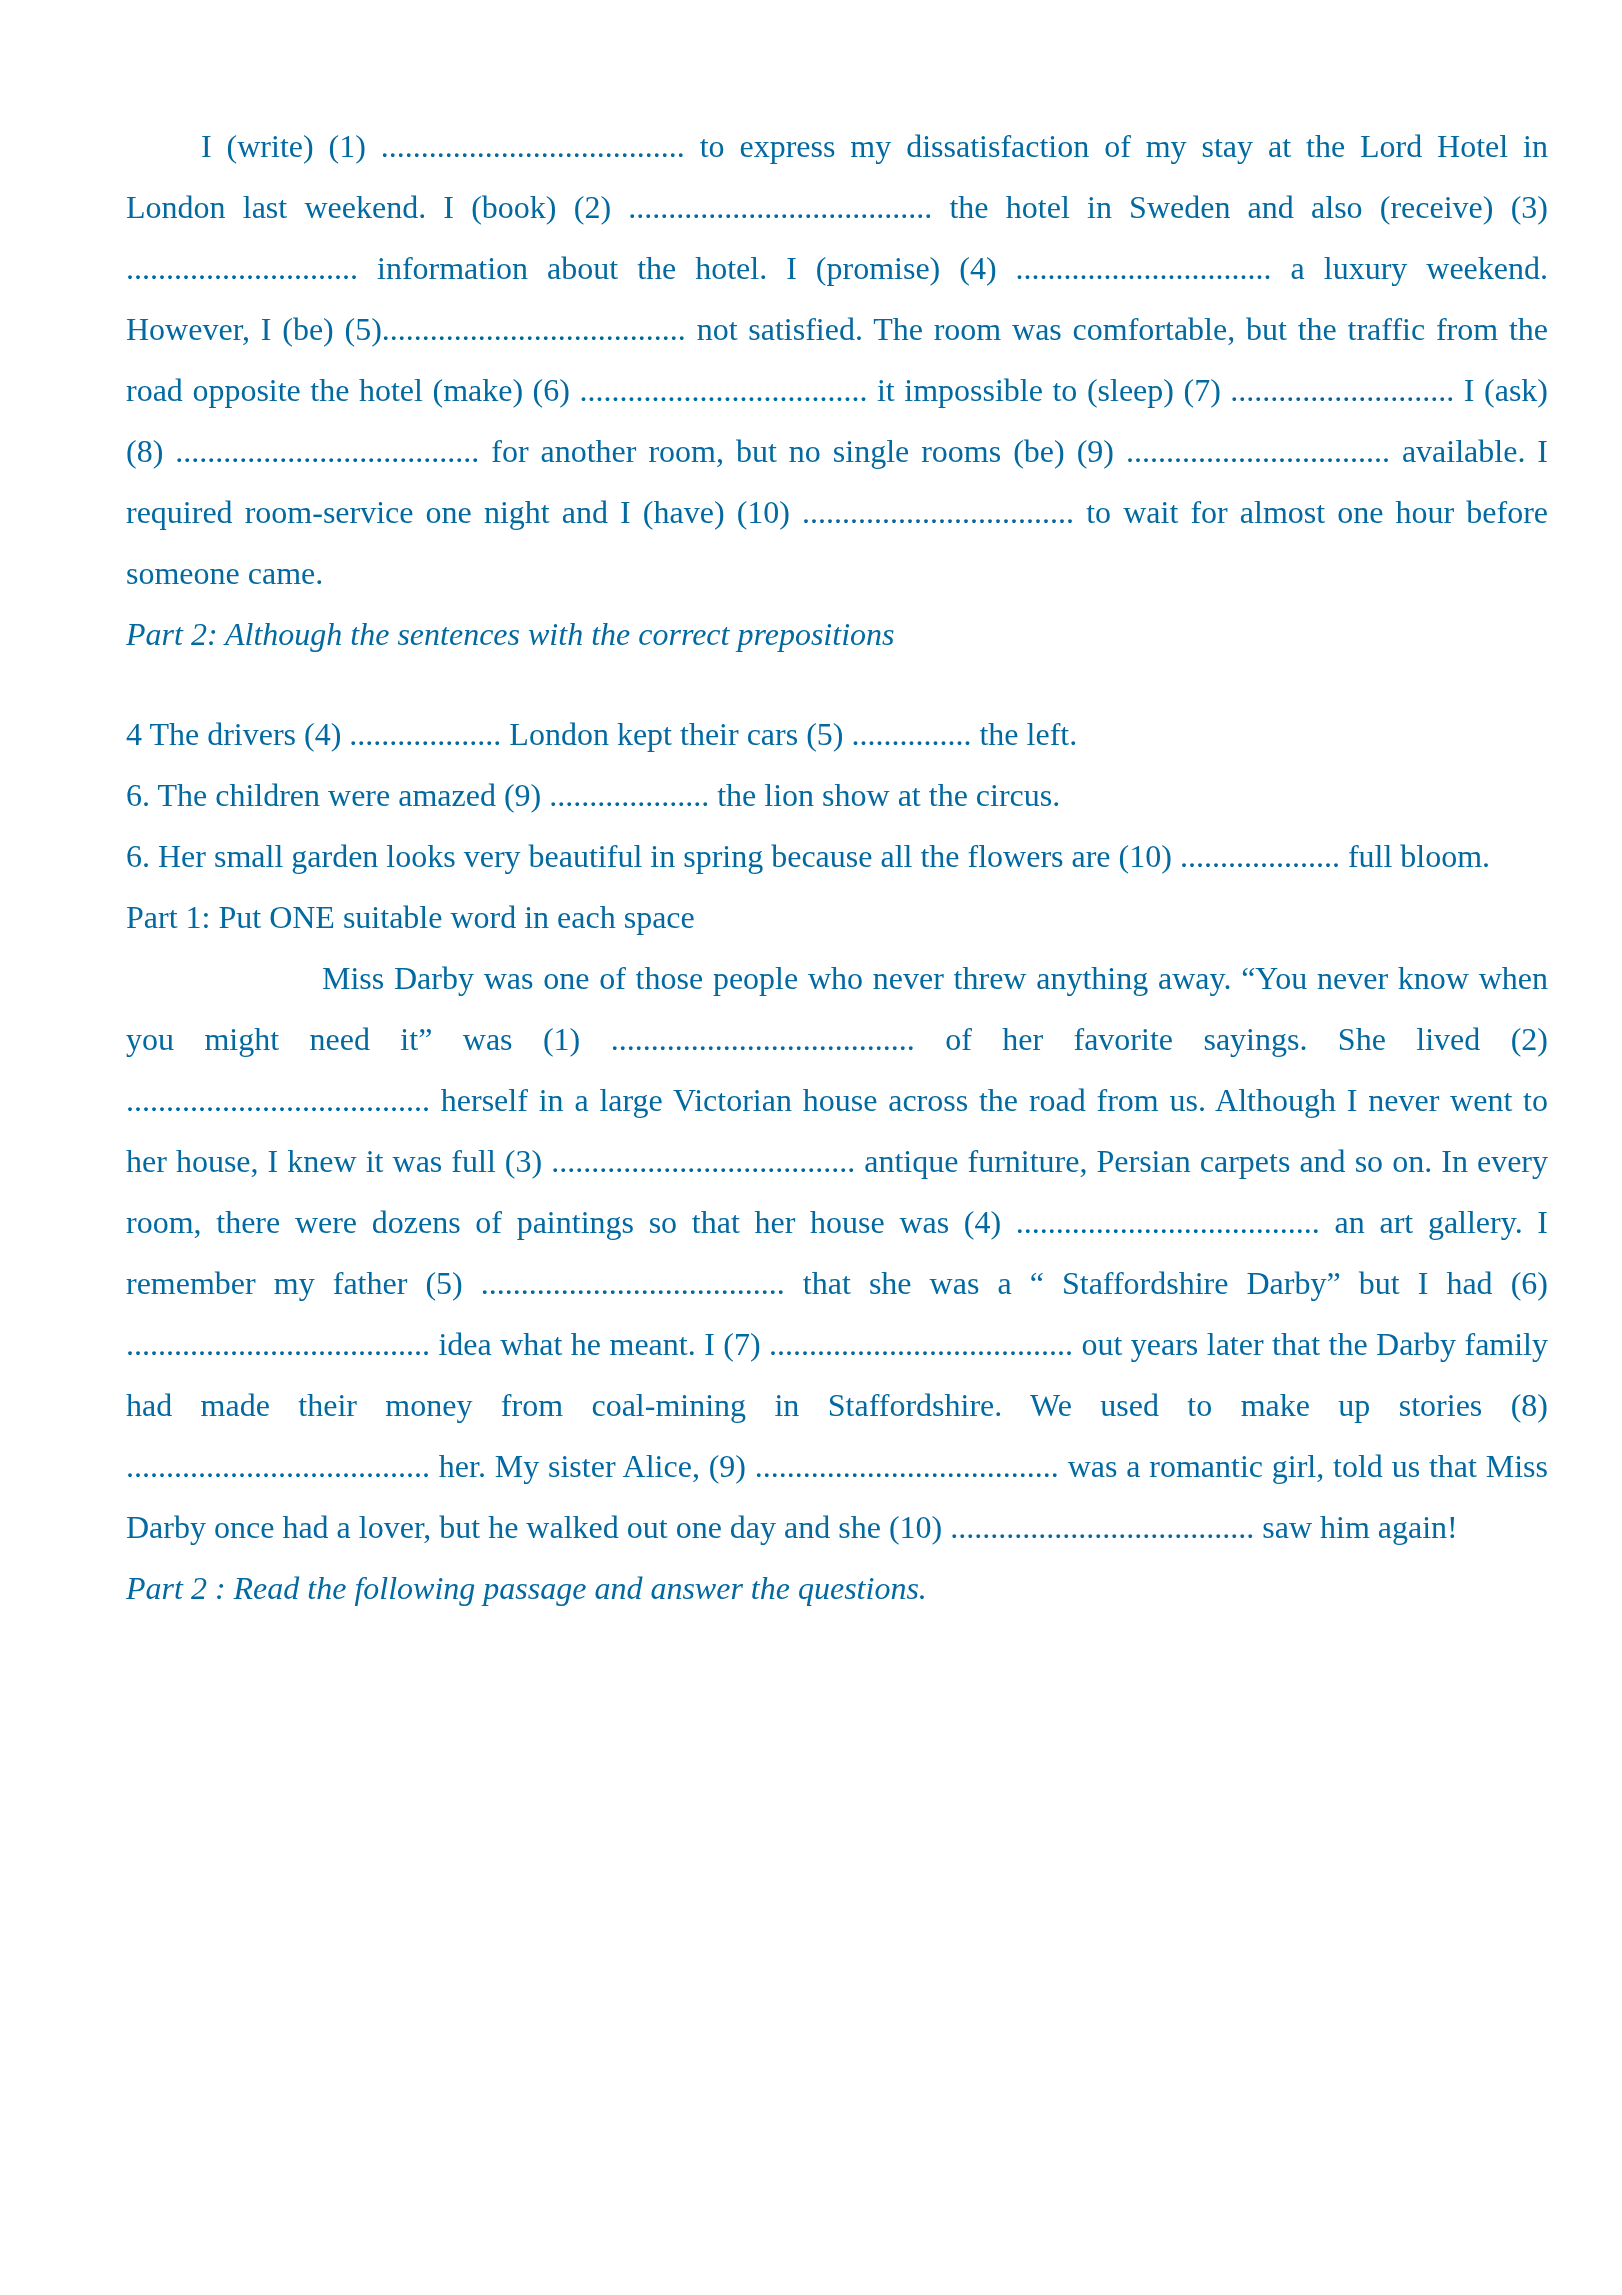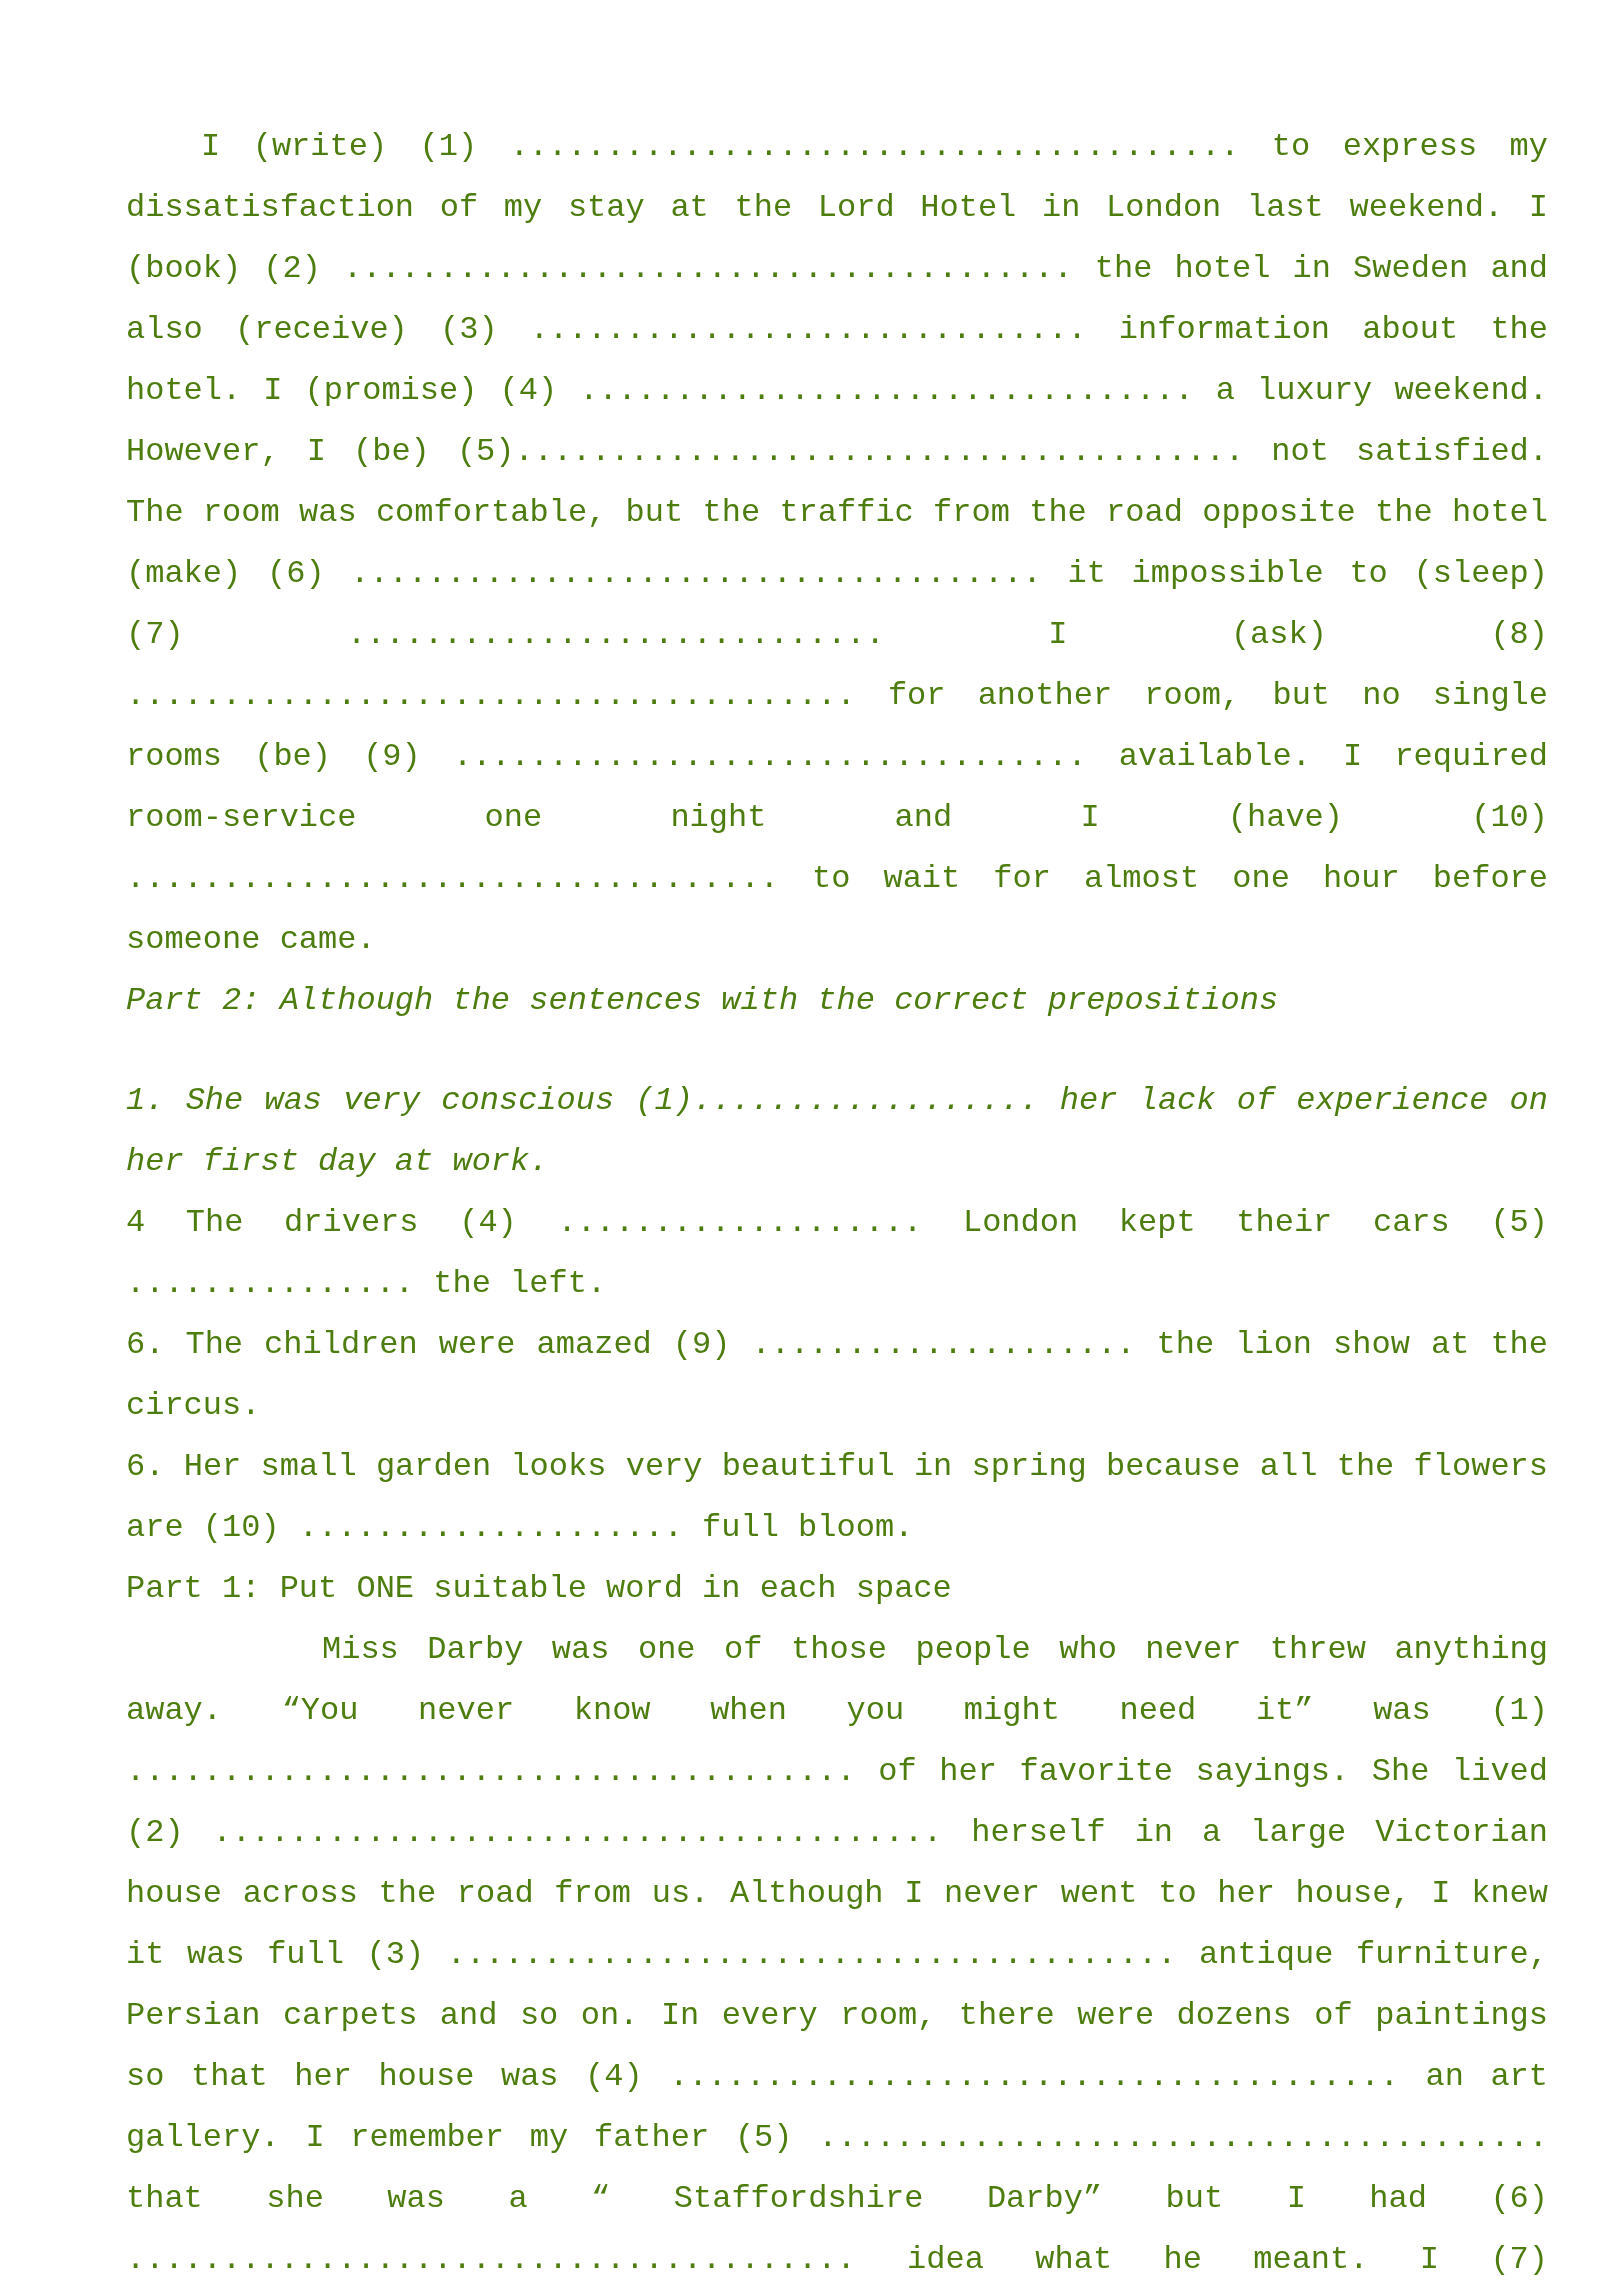--- a/index.html
+++ b/index.html
@@ -5,22 +5,22 @@
   html, body {
     margin: 0;
     padding: 0;
     background: #ffffff;
   }
   .page {
     position: relative;
     width: 1623px;
     height: 2295px;
     background: #ffffff;
-    color: #4d7c0f;
-    font-family: Liberation Mono, monospace;
+    color: #0369a1;
+    font-family: Liberation Serif, serif;
     font-size: 32px;
     box-sizing: border-box;
     padding: 116px 75px 0 126px;
     overflow: hidden;
   }
   .page p, .page h3 {
     margin: 0;
     padding: 0;
     line-height: 61px;
     font-size: 32px;
@@ -69,21 +69,20 @@
 </head>
 <body>
 
 <div class="page">
 
   <p class="letter-par">I (write) (1) ...................................... to express my dissatisfaction of my stay at the Lord Hotel in London last weekend. I (book) (2) ...................................... the hotel in Sweden and also (receive) (3) ............................. information about the hotel. I (promise) (4) ................................ a luxury weekend. However, I (be) (5)...................................... not satisfied. The room was comfortable, but the traffic from the road opposite the hotel (make) (6) .................................... it impossible to (sleep) (7) ............................ I (ask) (8) ...................................... for another room, but no single rooms (be) (9) ................................. available. I required room-service one night and I (have) (10) .................................. to wait for almost one hour before someone came.</p>
 
   <h3 class="part-heading">Part 2: Although the sentences with the correct prepositions</h3>
 
   <div class="items-block">
-    <p class="item-italic">1. She was very conscious (1).................. her lack of experience on her first day at work.</p>
     <p>4 The drivers (4) ................... London kept their cars (5) ............... the left.</p>
     <p>6. The children were amazed (9) .................... the lion show at the circus.</p>
     <p>6. Her small garden looks very beautiful in spring because all the flowers are (10) .................... full bloom.</p>
   </div>
 
 
   <h3 class="part1-heading">Part 1: Put ONE suitable word in each space</h3>
 
   <p class="passage-par">Miss Darby was one of those people who never threw anything away. “You never know when you might need it” was (1) ...................................... of her favorite sayings. She lived (2) ...................................... herself in a large Victorian house across the road from us. Although I never went to her house, I knew it was full (3) ...................................... antique furniture, Persian carpets and so on. In every room, there were dozens of paintings so that her house was (4) ...................................... an art gallery. I remember my father (5) ...................................... that she was a “ Staffordshire Darby” but I had (6) ...................................... idea what he meant. I (7) ...................................... out years later that the Darby family had made their money from coal-mining in Staffordshire. We used to make up stories (8) ...................................... her. My sister Alice, (9) ...................................... was a romantic girl, told us that Miss Darby once had a lover, but he walked out one day and she (10) ...................................... saw him  again!</p>
 

